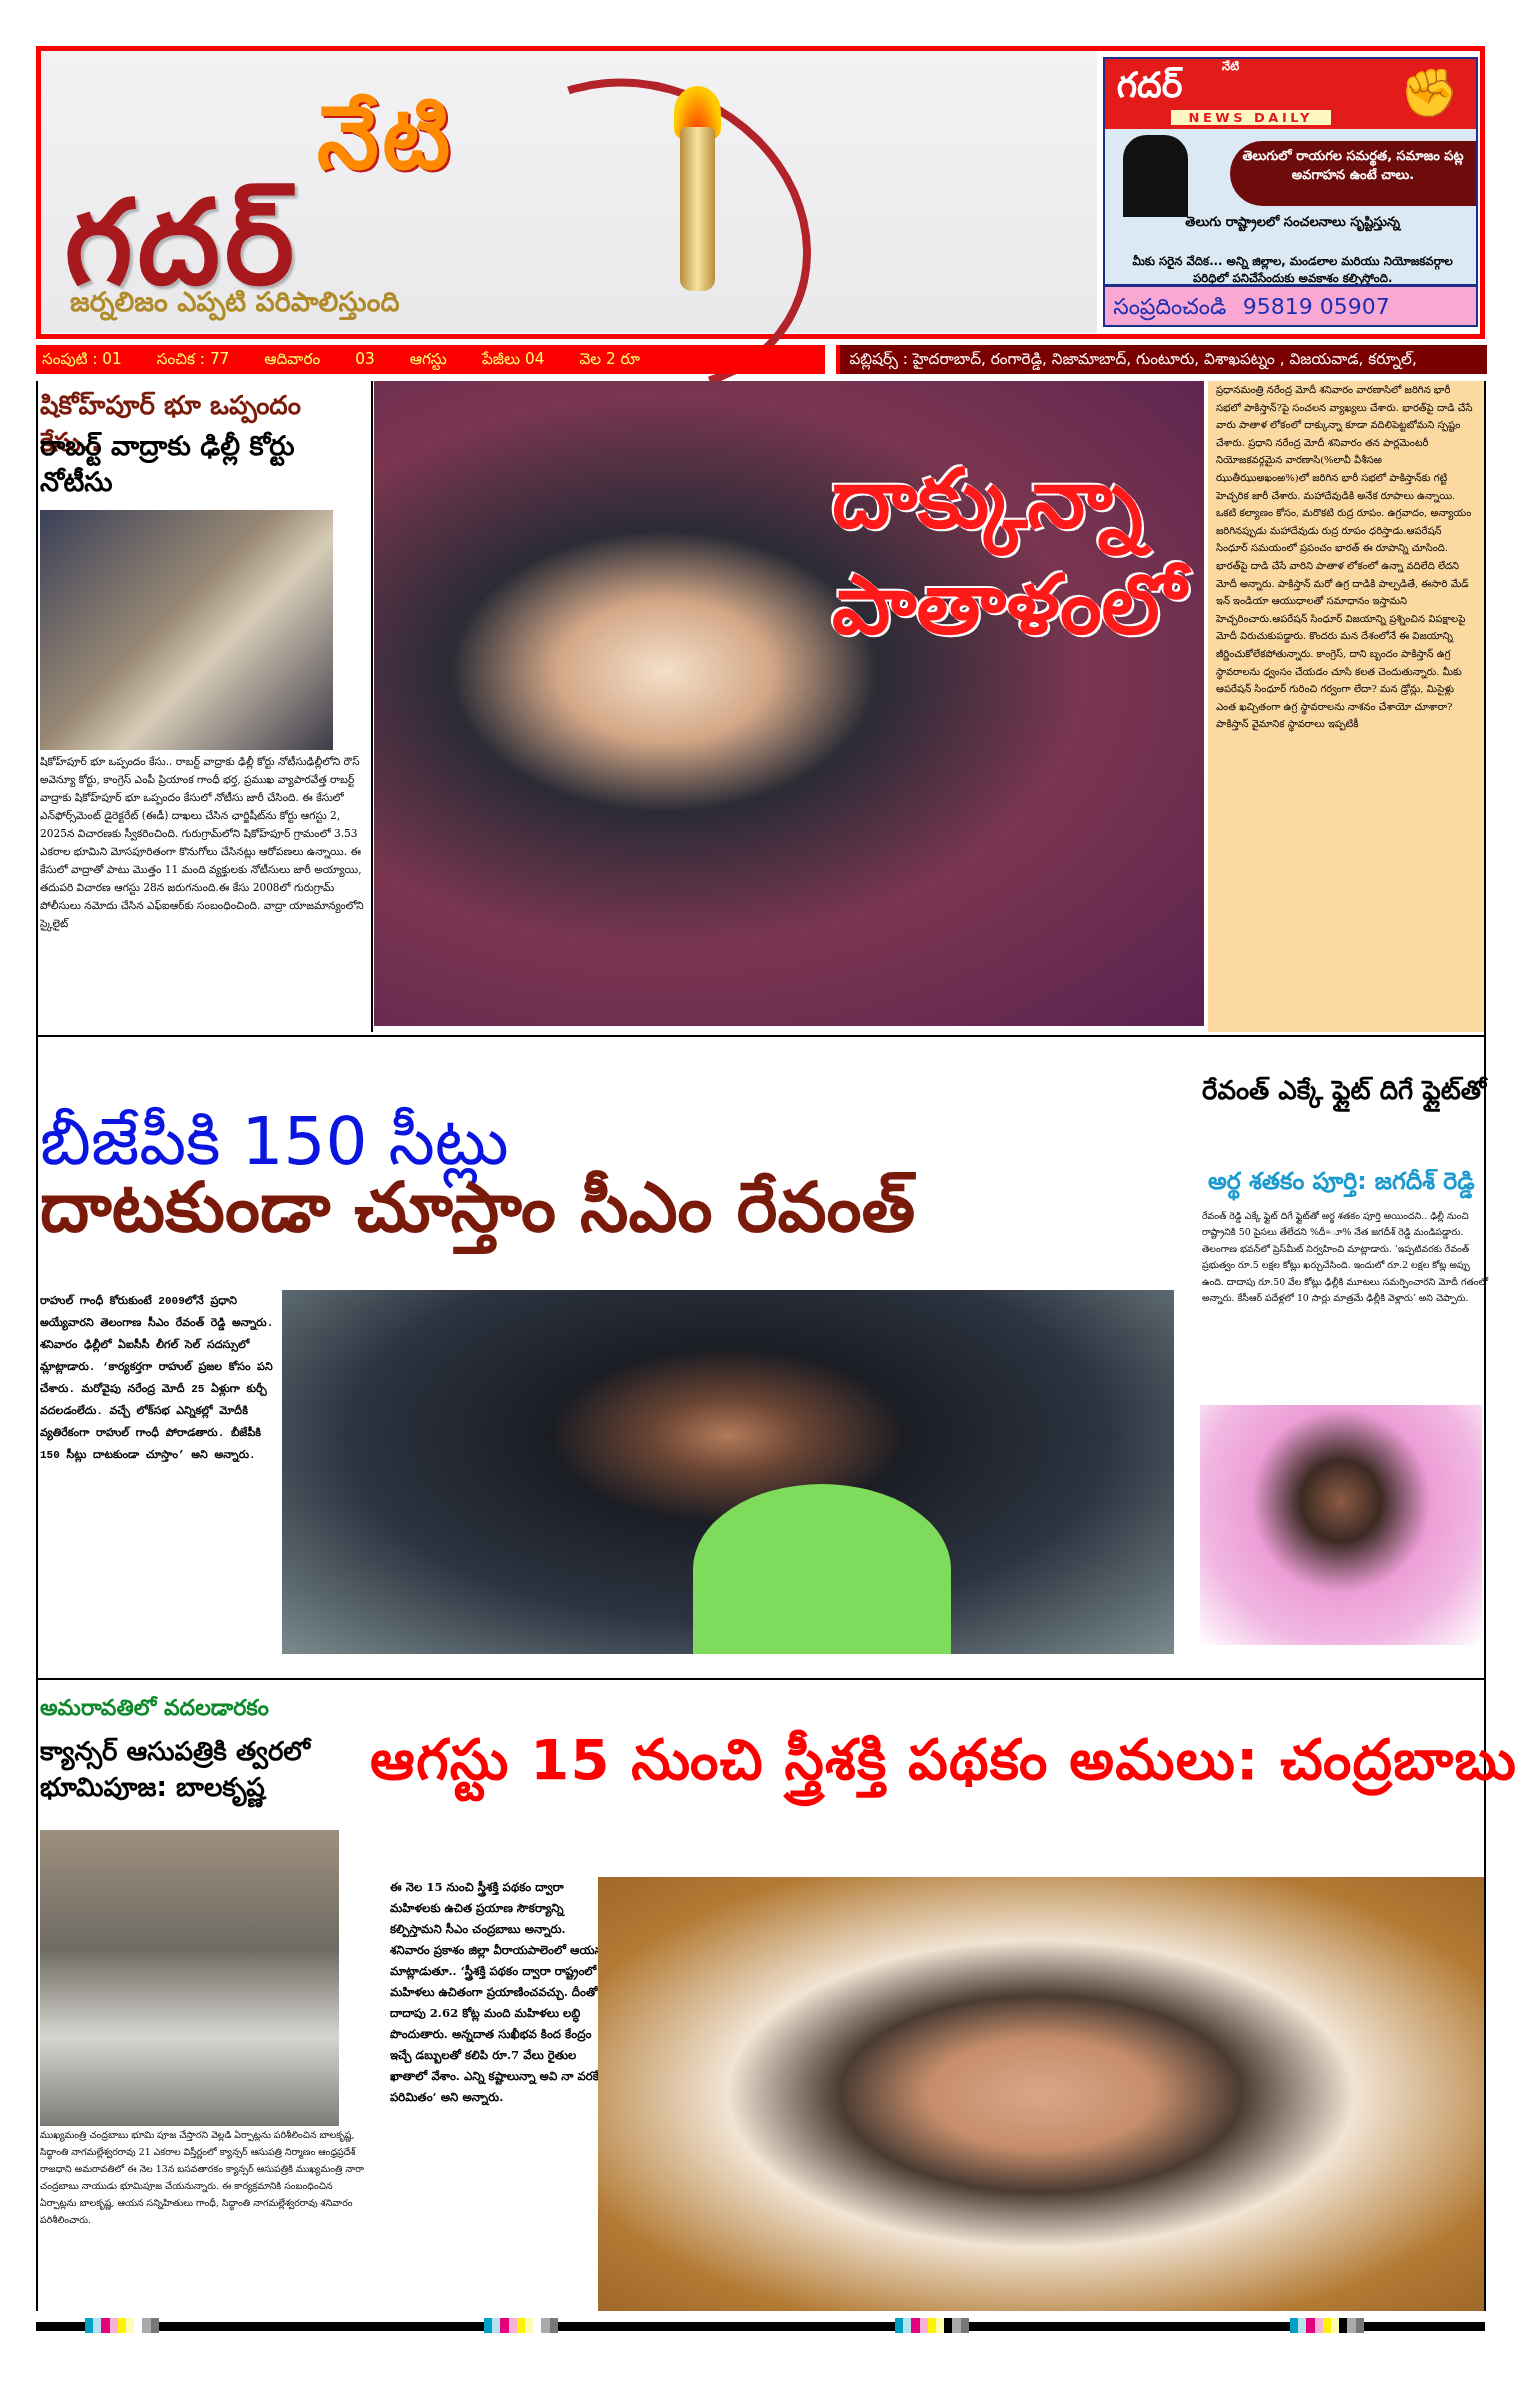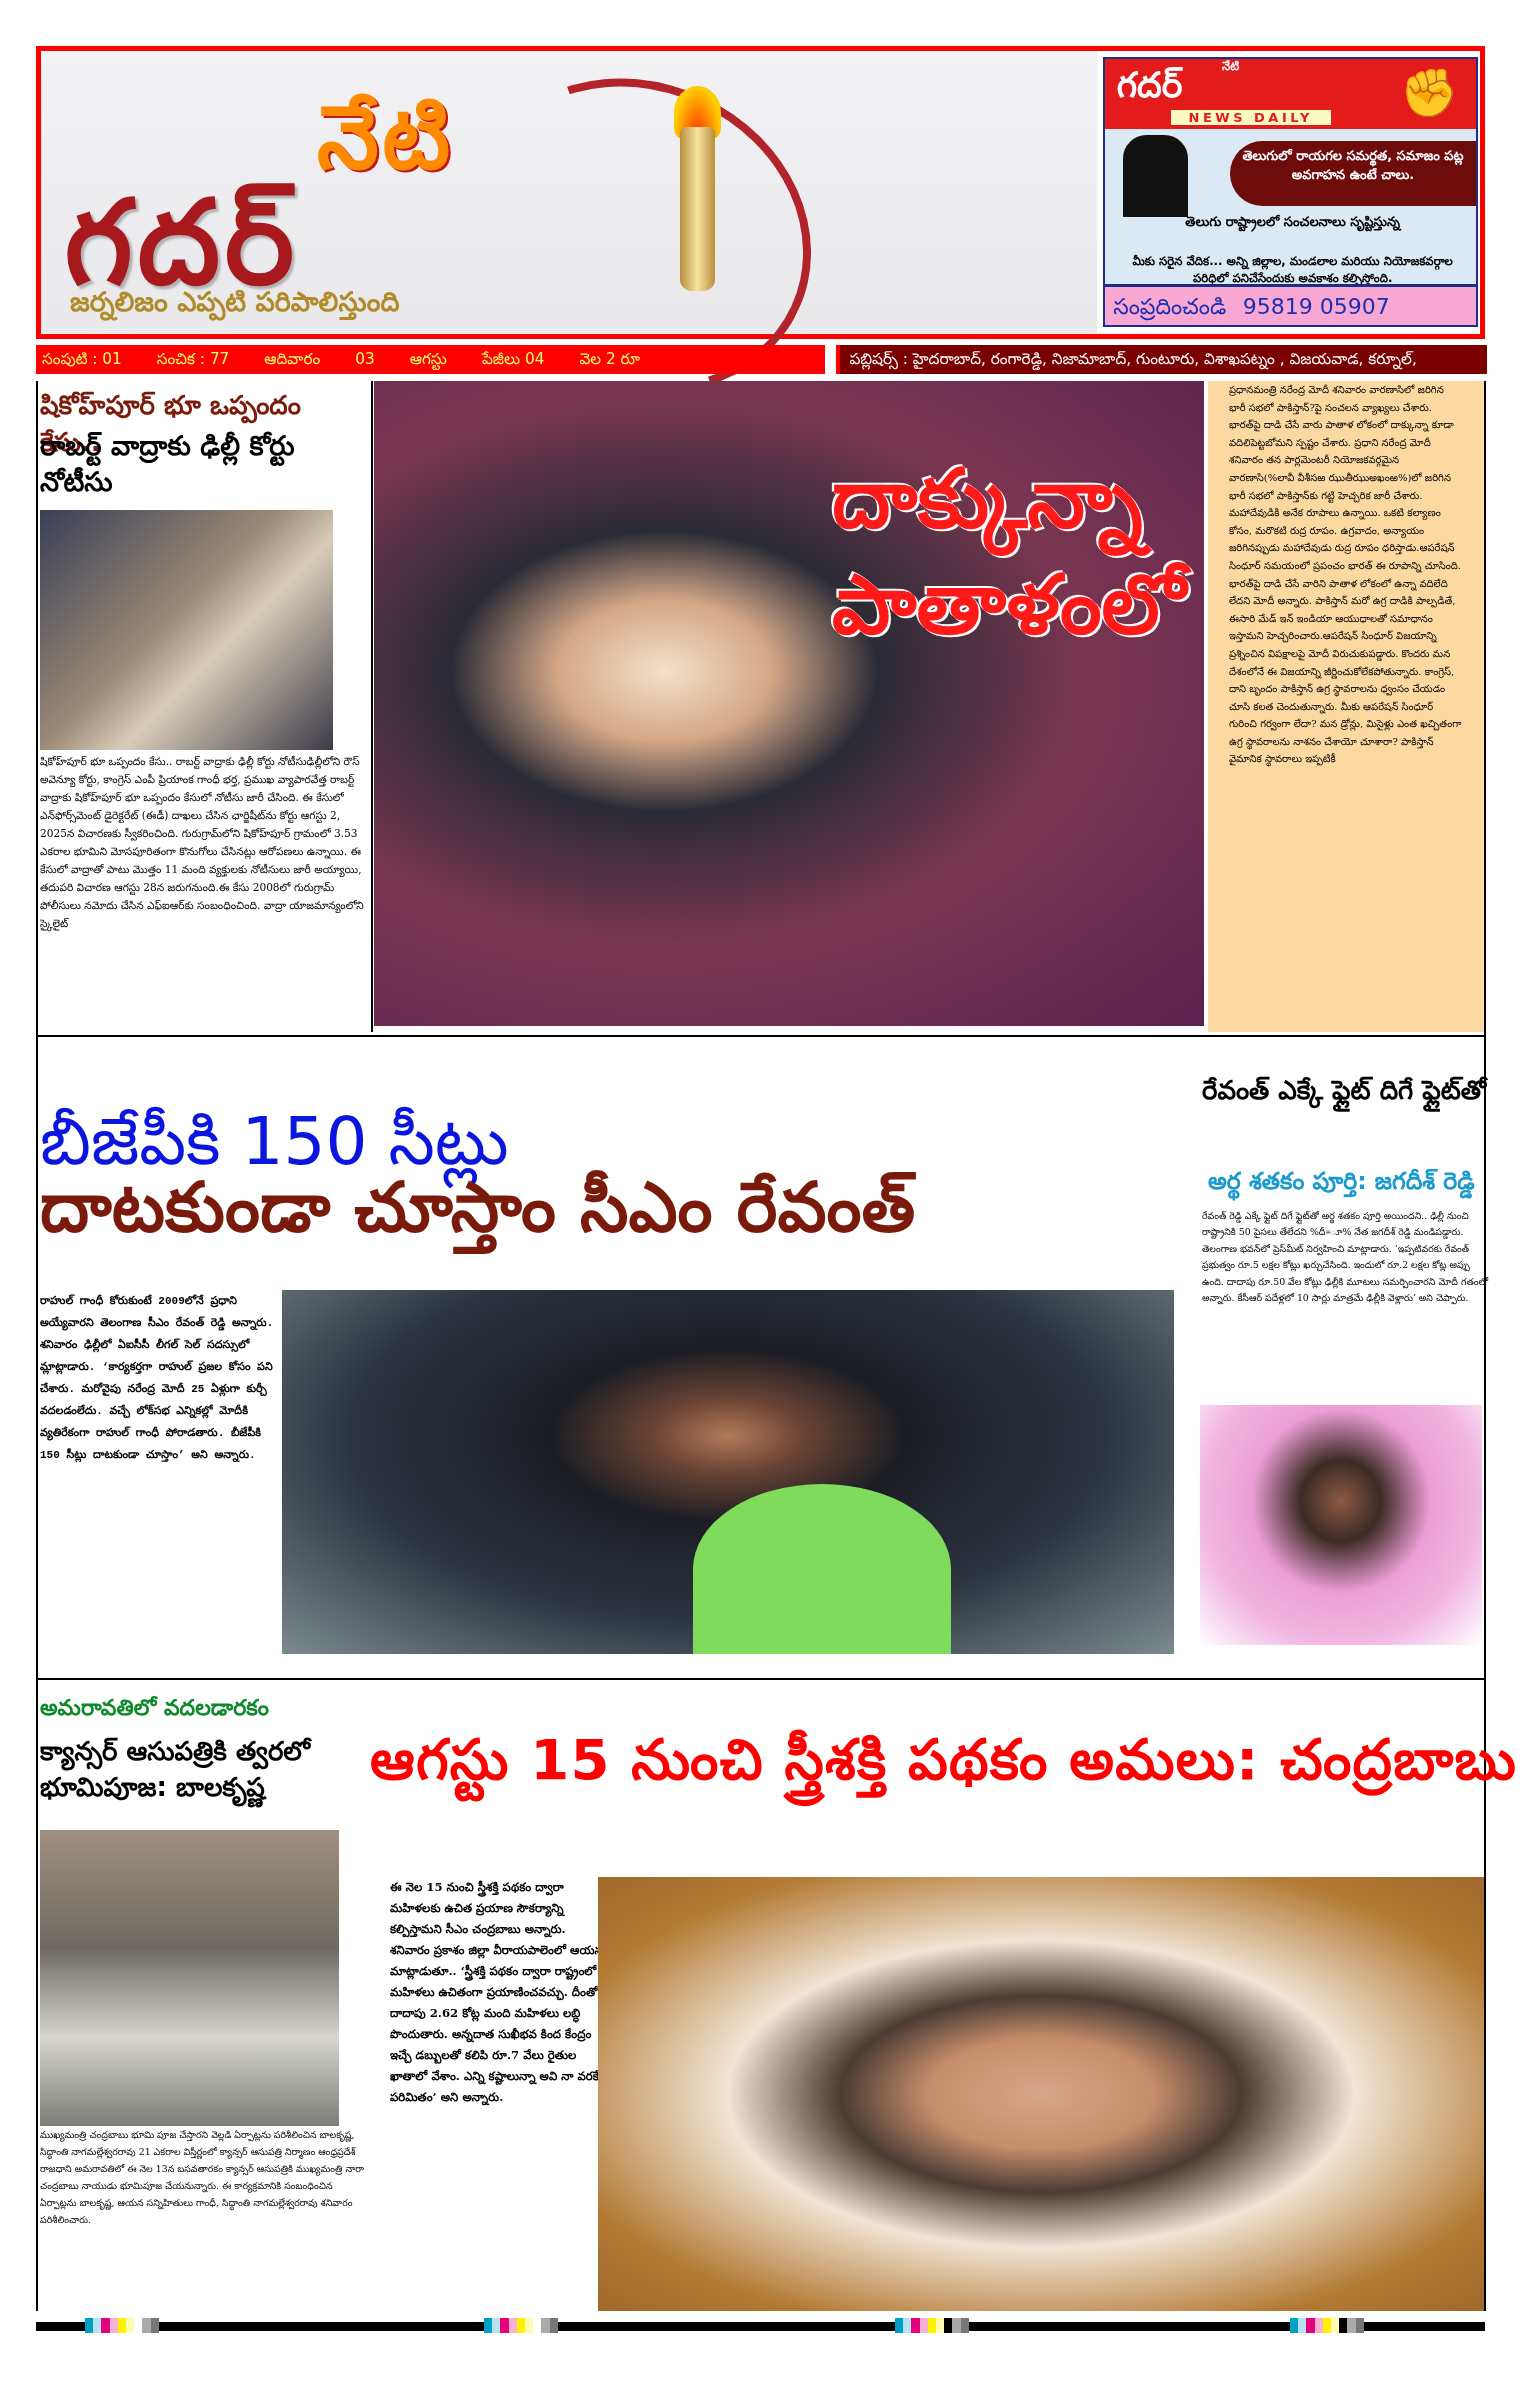--- a/index.html
+++ b/index.html
@@ -40,21 +40,21 @@
   .photo { background: #888; overflow: hidden; }
   .s1-photo { left: 40px; top: 510px; width: 293px; height: 240px; background: linear-gradient(135deg,#3a3f56,#9a8a76 45%,#d8cdb8 60%,#3d3a48); }
   .body-text { font-family: "DejaVu Serif", serif; font-size: 10.6px; line-height: 18px; }
   .s1-body { left: 40px; top: 752px; width: 328px; }
 
   
   .modi-photo { left: 374px; top: 381px; width: 830px; height: 645px; background: radial-gradient(ellipse at 35% 45%,#f5e0c9 0,#d3a787 14%,#2a2b35 28%,#7a3650 55%,#5a2150 100%); }
   .modi-overlay { position: absolute; left: 458px; top: 65px; width: 364px; font-weight: bold; font-size: 82px; line-height: 106px; }
   .modi-overlay .r { color: #ff1a1a; text-shadow: 0 0 0 #fff, 2.3px 2.3px 0 #fff, -2.3px -2.3px 0 #fff; }
   .modi-overlay .b { color: #0c2cd0; text-shadow: 2.3px 2.3px 0 #fff, -2.3px -2.3px 0 #fff; }
-  .modi-text { left: 1208px; top: 381px; width: 276px; height: 651px; background: #fdd9a2; padding: 0 21px; font-size: 10px; line-height: 17.6px; }
+  .modi-text { left: 1208px; top: 381px; width: 276px; height: 651px; background: #fdd9a2; padding: 0 8px; font-size: 10px; line-height: 17.6px; }
 
   
   .rv-head1 { left: 40px; top: 1103px; font-size: 66px; font-weight: normal; color: #0a16e0; white-space: nowrap; }
   .rv-head2 { left: 40px; top: 1167px; font-size: 69px; font-weight: bold; color: #7a1a0a; white-space: nowrap; }
   .rv-body { left: 40px; top: 1290px; width: 240px; font-size: 11px; line-height: 22px; font-weight: bold; font-family: Liberation Mono, monospace; }
   .rv-photo { left: 282px; top: 1290px; width: 892px; height: 364px; background: radial-gradient(ellipse at 50% 40%,#b27a5b 0,#6a4433 12%,#1b1d24 28%,#2c3440 60%,#7c8b8e 100%); }
   .rv-scarf { position: absolute; left: 411px; top: 194px; width: 258px; height: 170px; background: #7fdb5b; border-radius: 50% 50% 0 0; }
 
   
   .jg-head { left: 1202px; top: 1073px; width: 287px; font-size: 26px; font-weight: bold; line-height: 35px; }

